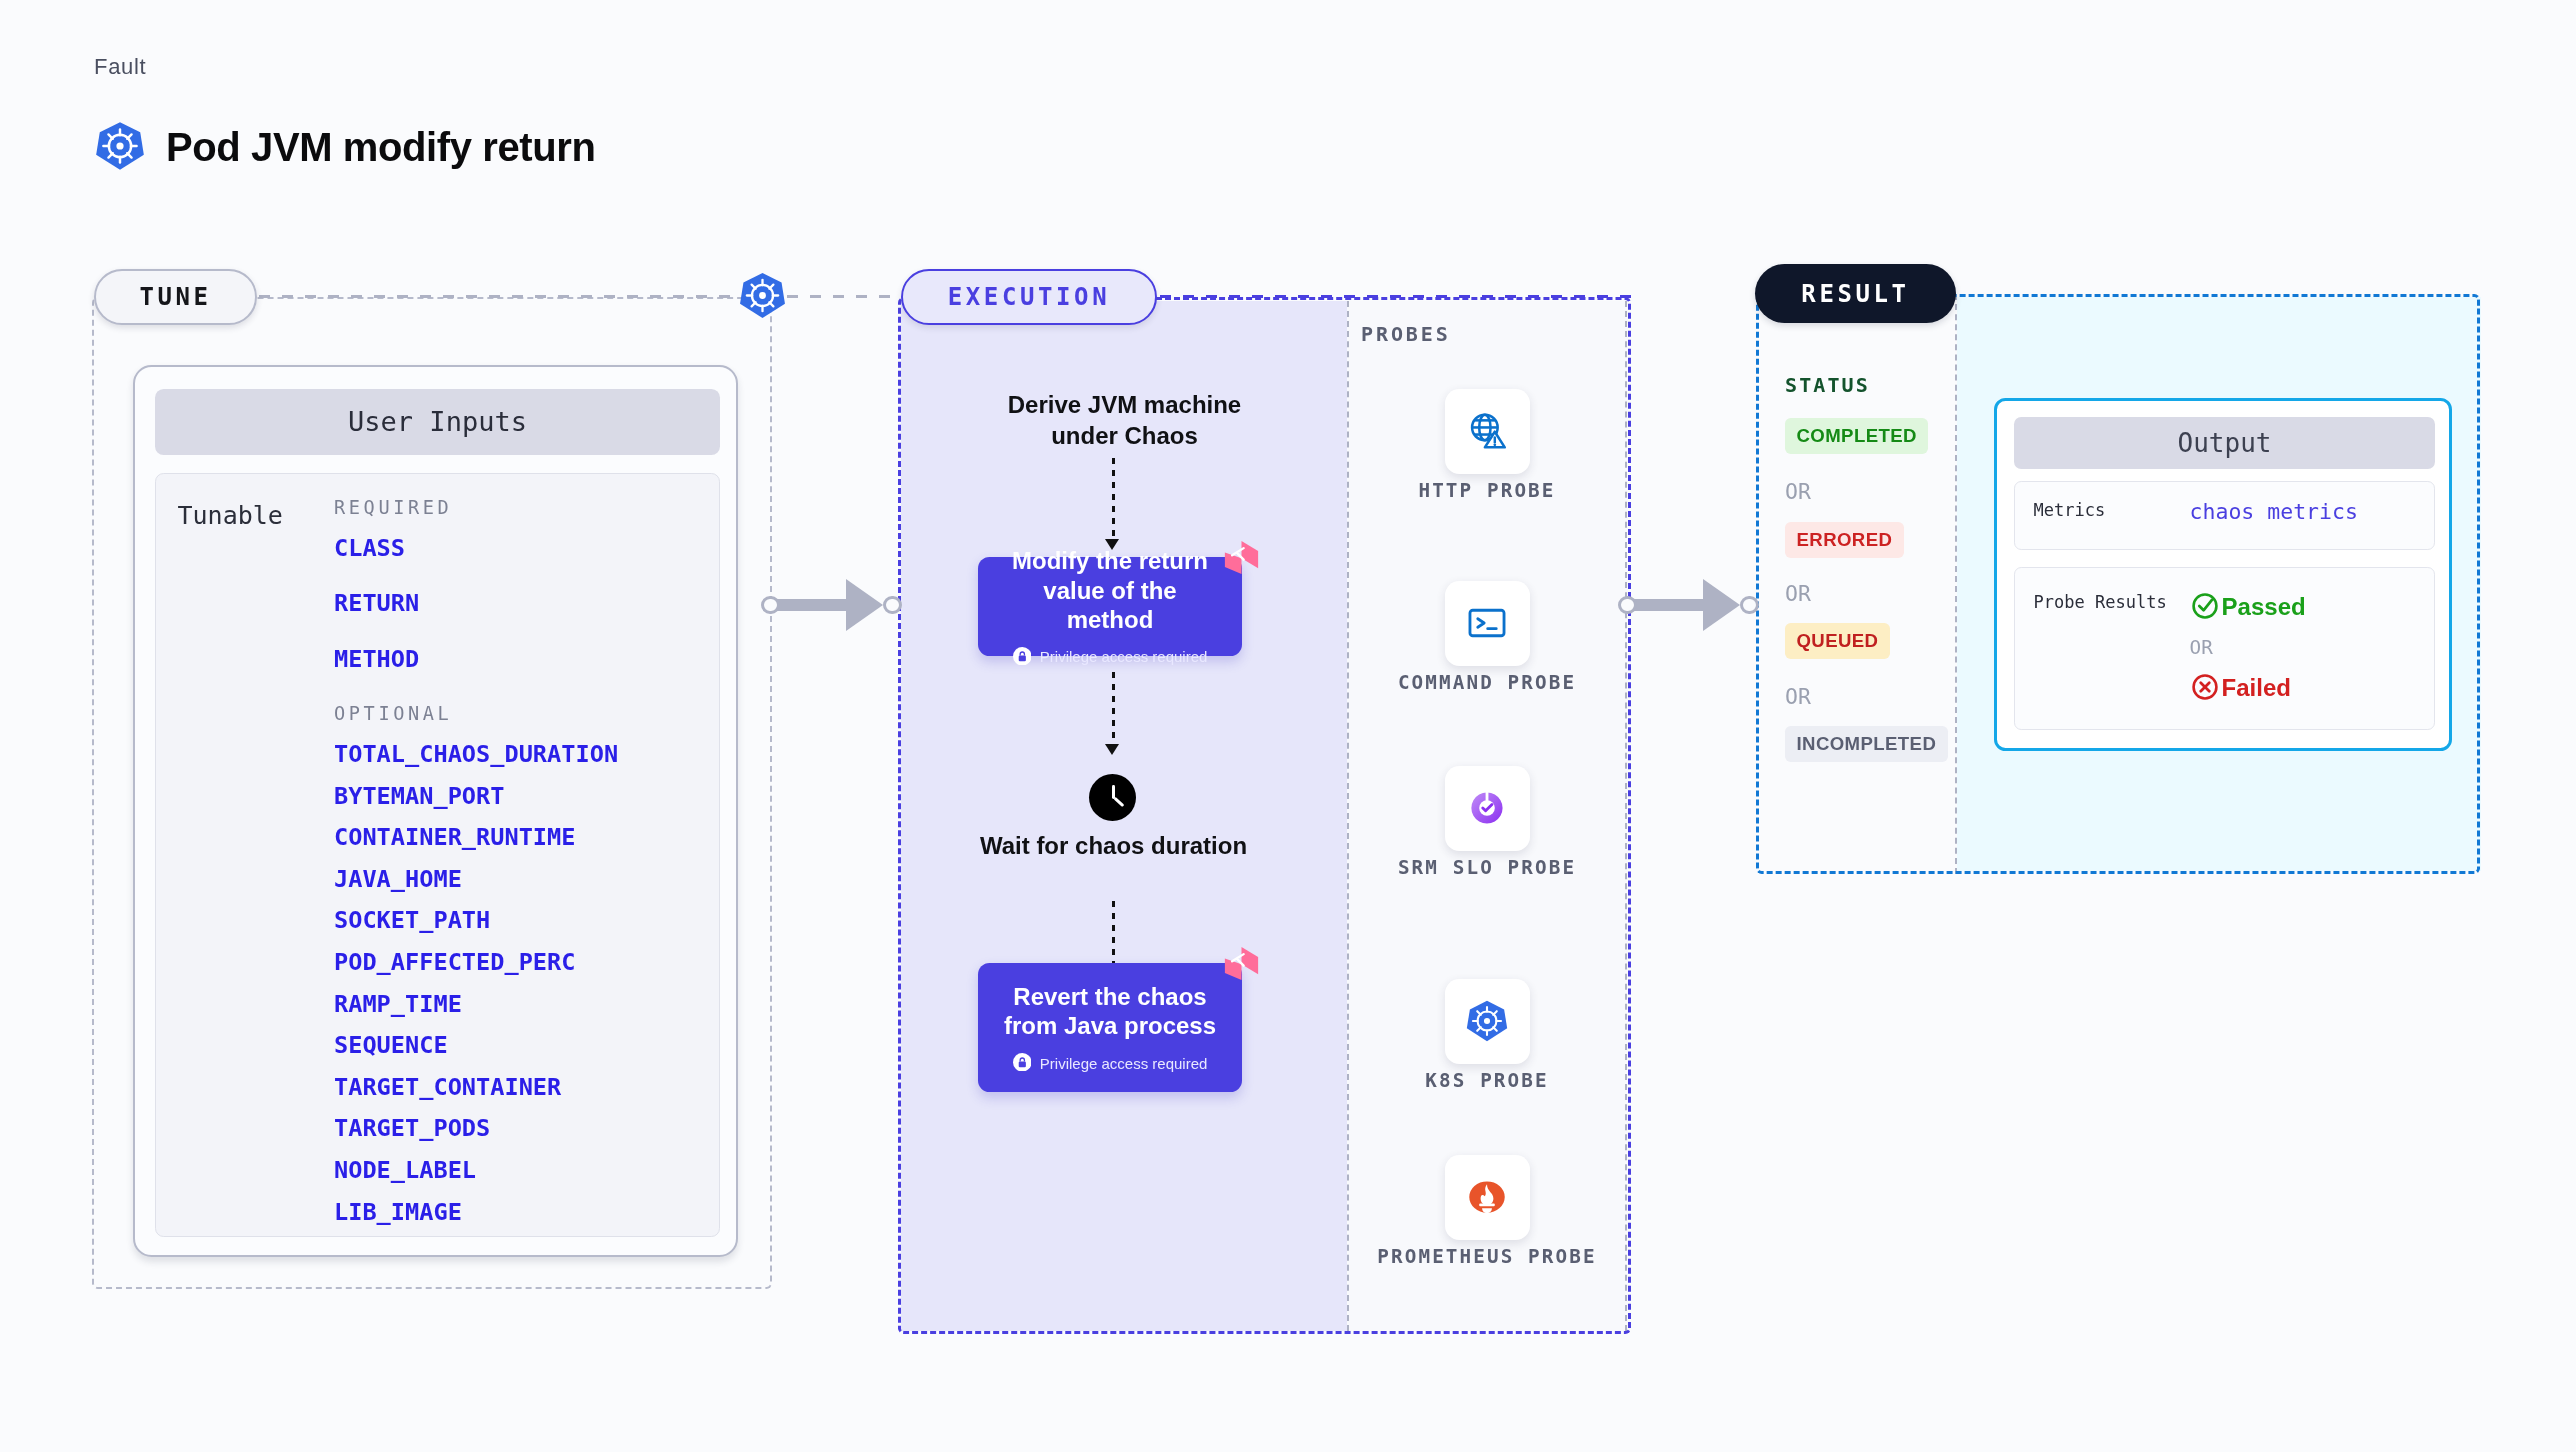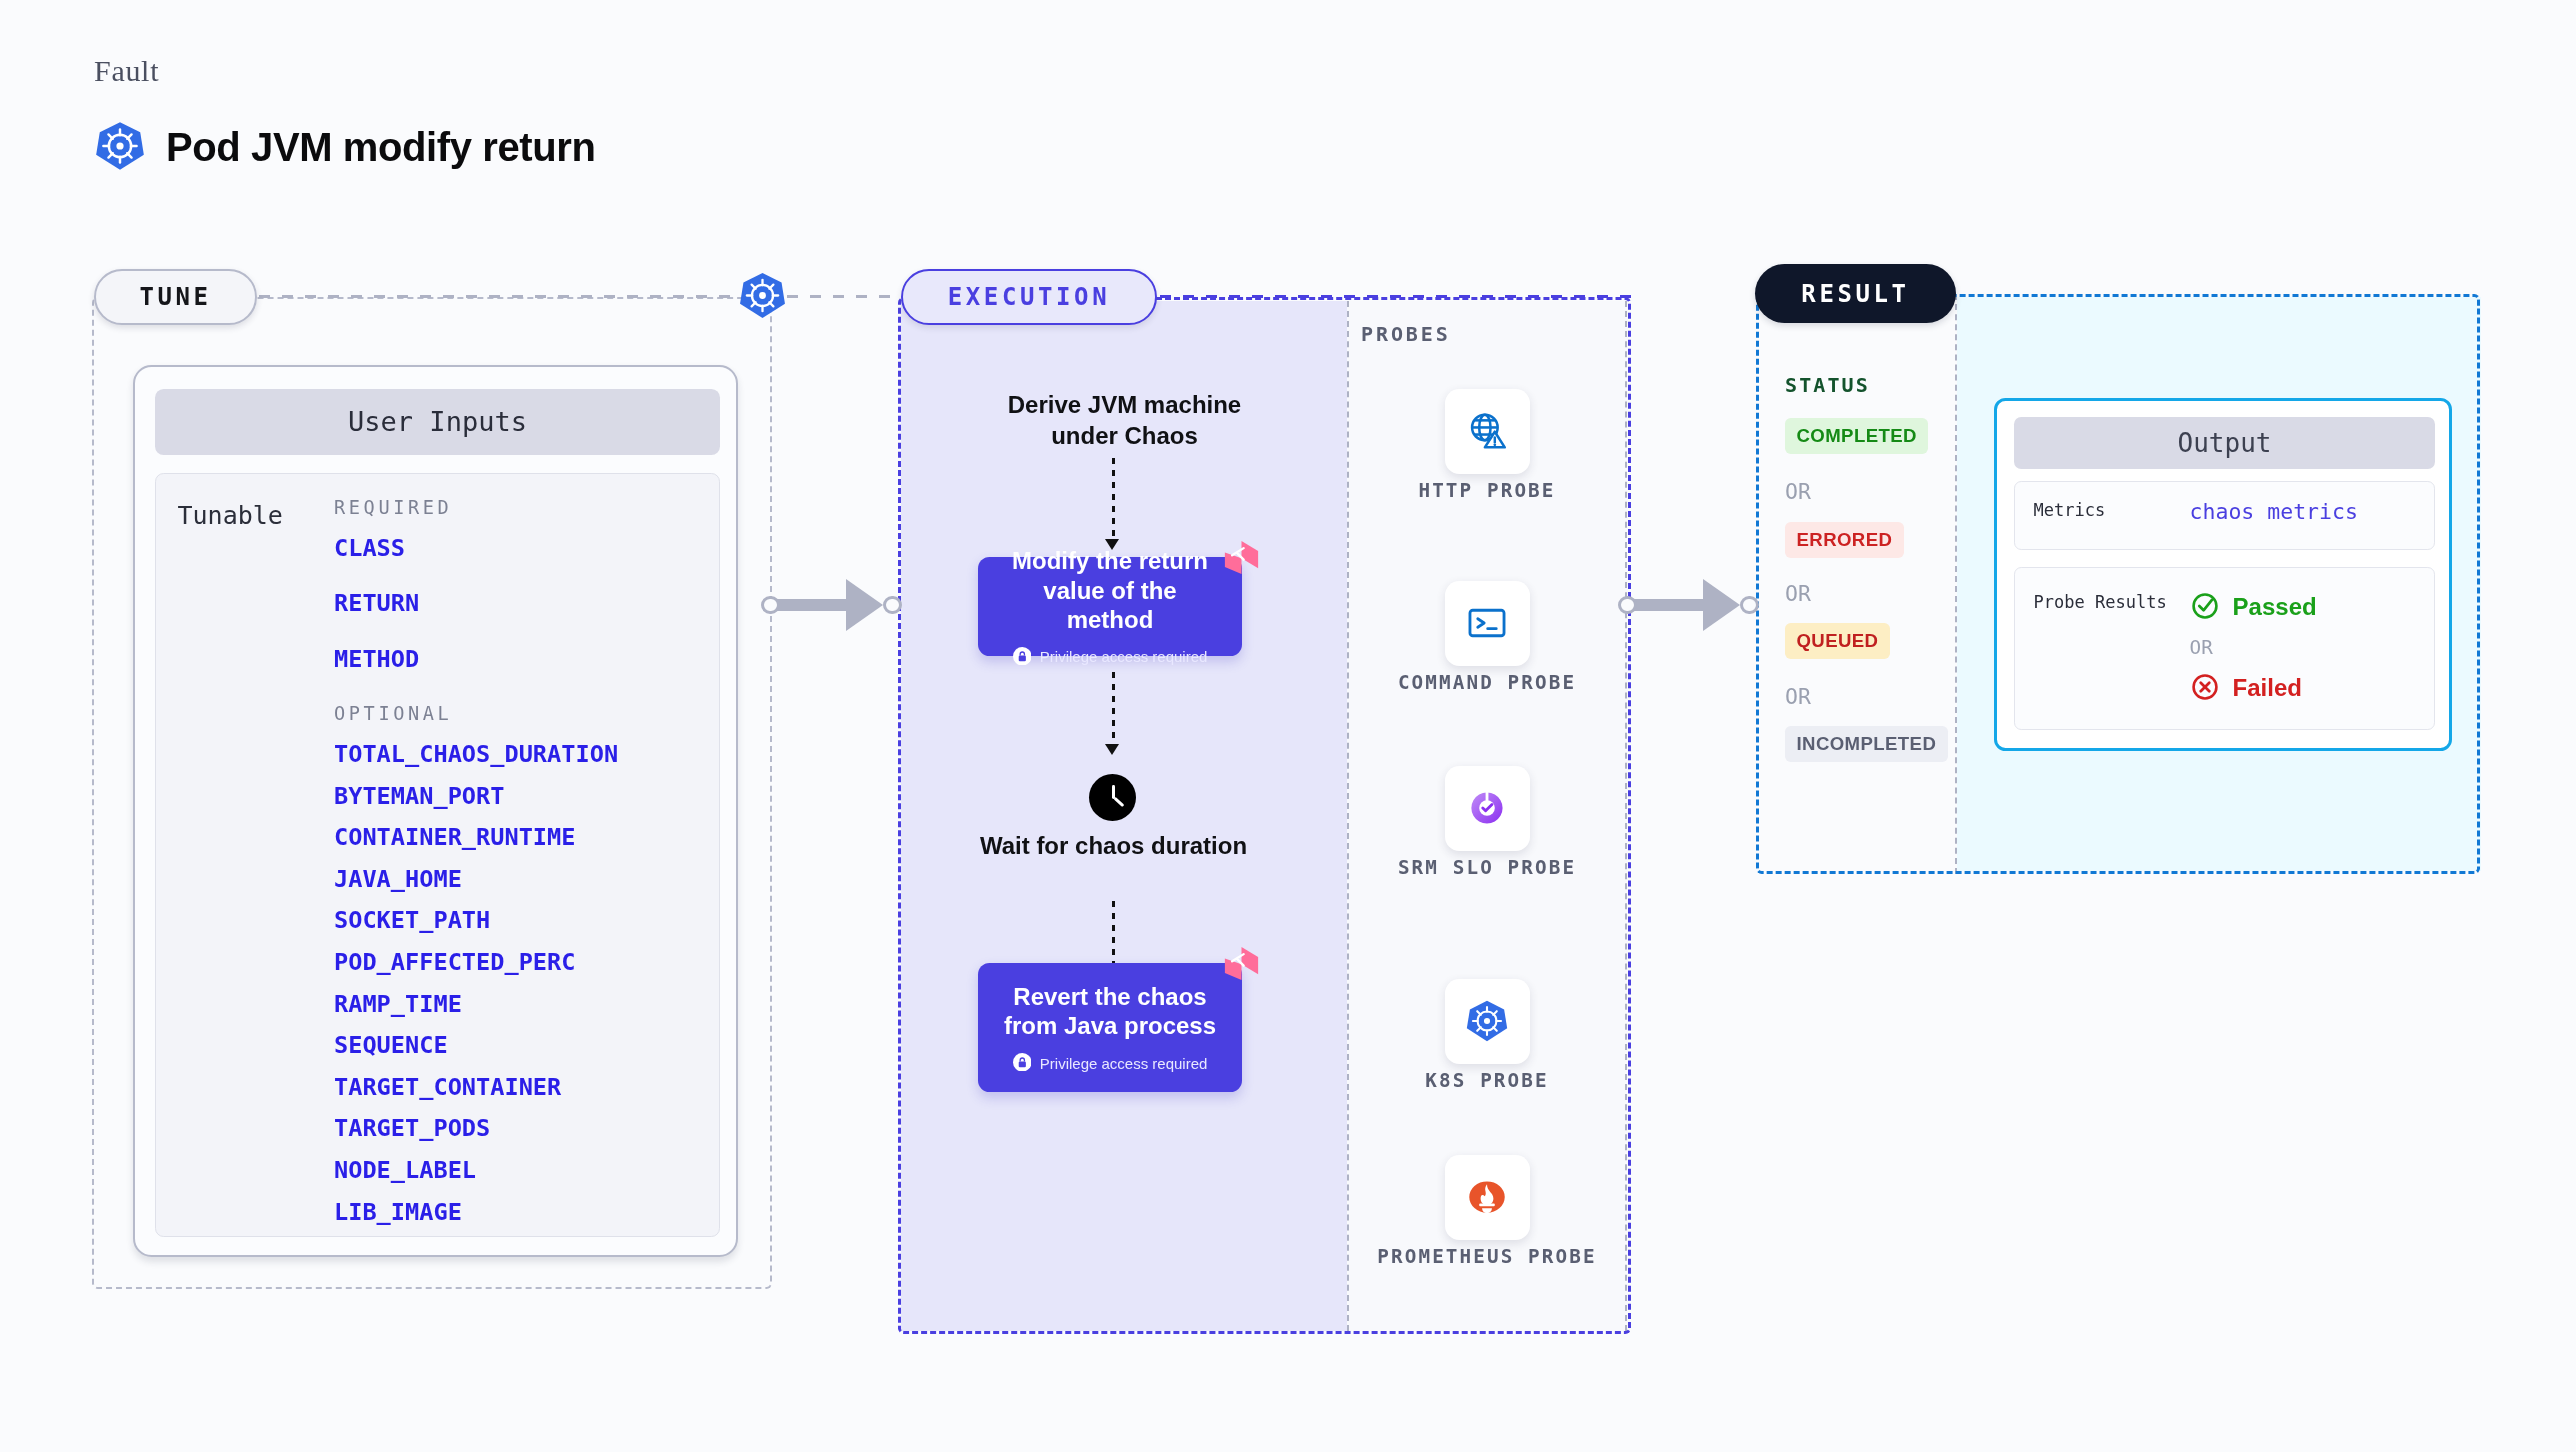--- a/index.html
+++ b/index.html
@@ -7,22 +7,22 @@
     width: 2576px; height: 1452px;
     background: #fafbfd;
     font-family: "Liberation Sans", sans-serif;
     overflow: hidden;
   }
   .page { position: relative; width: 2576px; height: 1452px; }
 
   
   .fault-label {
     position: absolute; left: 94px; top: 54px;
-    font-family: Liberation Serif, serif;
-    font-size: 30px; color: #4a4f60; letter-spacing: 0.7px;
+    font-family: Liberation Sans, sans-serif;
+    font-size: 22px; color: #4a4f60; letter-spacing: 0.7px;
   }
   .title-row { position: absolute; left: 94px; top: 120px; display: flex; align-items: center; gap: 20px; }
   .title-text { font-size: 40px; font-weight: bold; color: #0b0b0d; letter-spacing: -0.4px; }
 
   
   .pill {
     position: absolute; display: flex; align-items: center; justify-content: center;
     border-radius: 716px; font-family: "DejaVu Sans Mono", monospace;
     font-weight: bold; letter-spacing: 3.6px; z-index: 20;
   }
@@ -180,21 +180,21 @@
     background: #fbfcfe; border: 1.4px solid #e3e5ed; border-radius: 7.2px;
     display: flex; align-items: flex-start;
   }
   .out-row .lbl {
     font-family: "DejaVu Sans Mono", monospace; font-size: 17px;
     color: #2b2e3a; line-height: 1.35; width: 156px; flex: none;
   }
   .metrics-val {
     font-family: "DejaVu Sans Mono", monospace; font-size: 21.5px; color: #4a3fe0;
   }
-  .pr-item { display: flex; align-items: center; gap: 13px; }
+  .pr-item { display: flex; align-items: center; gap: 2px; }
   .pr-item .t { font-size: 24px; font-weight: bold; }
   .pass-t { color: #1aa01a; }
   .fail-t { color: #d32020; }
 
   
   .conn-line {
     position: absolute; height: 2.9px;
     background: repeating-linear-gradient(to right, #aeb2c4 0 11.5px, transparent 11.5px 23px);
   }
   .arrow-wrap { position: absolute; display: flex; align-items: center; }

